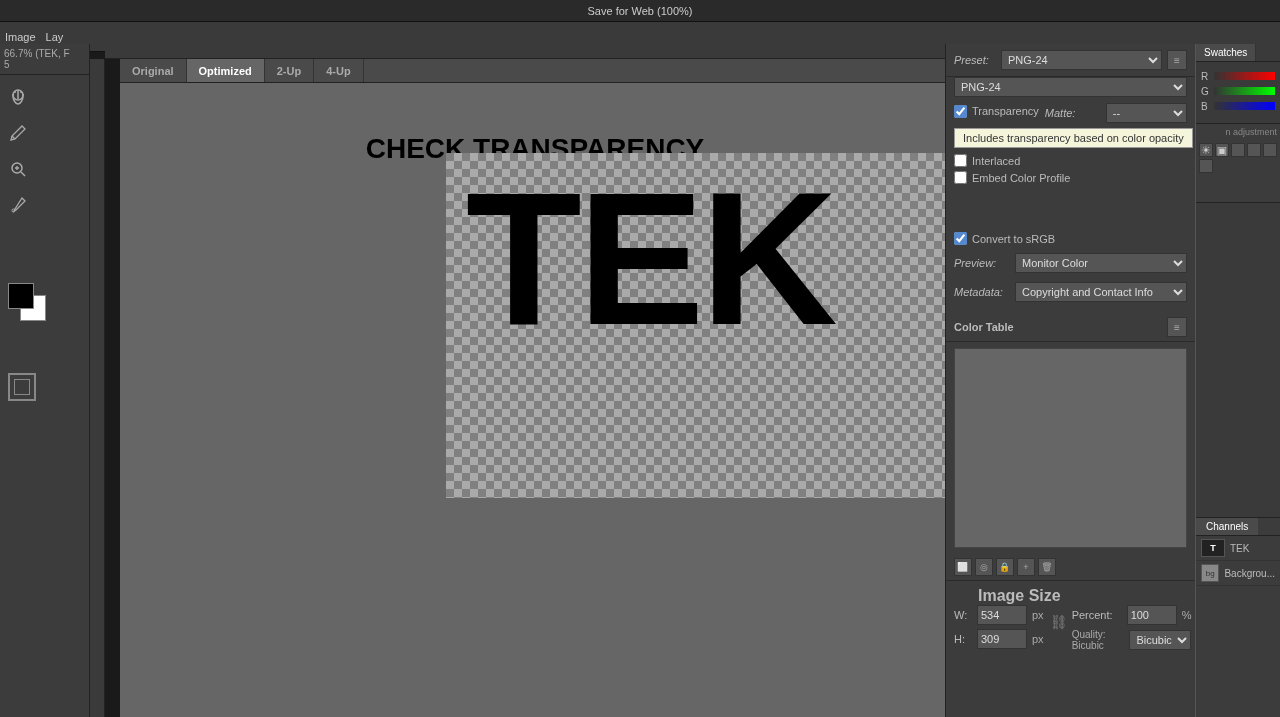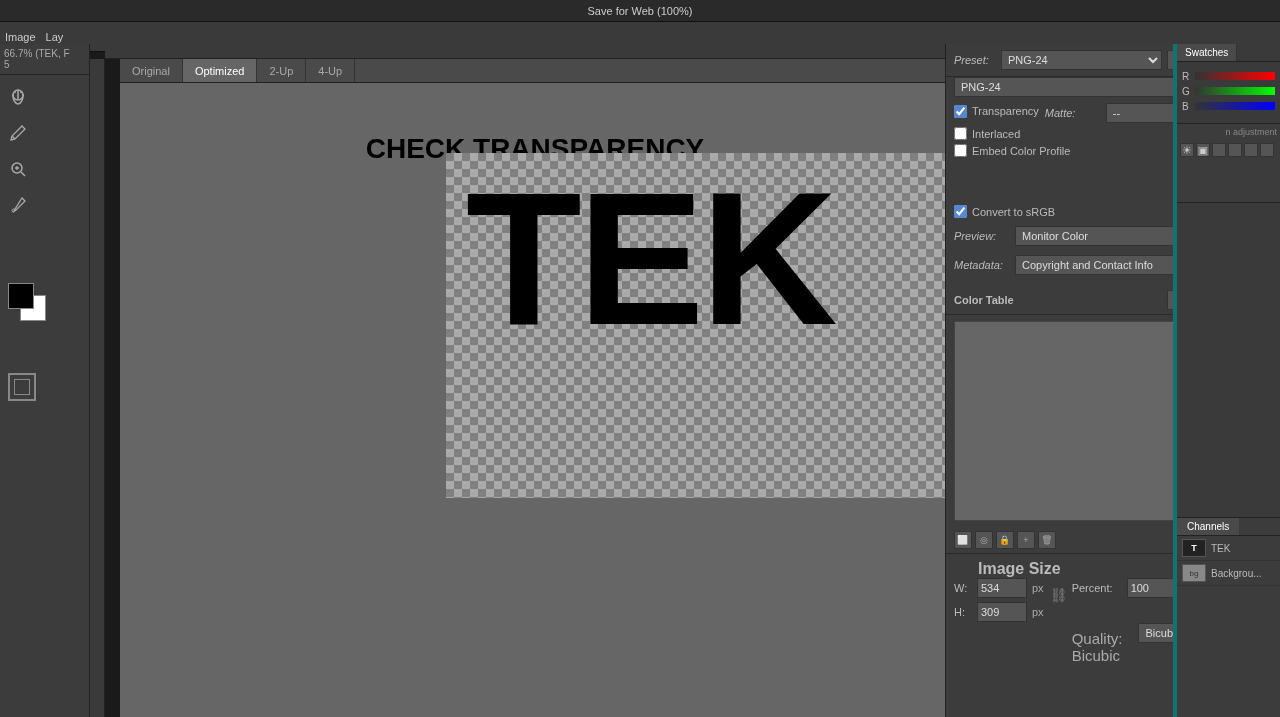--- a/index.html
+++ b/index.html
@@ -126,20 +126,21 @@
       border-bottom: 1px solid #222;
     }
     .tab {
       padding: 0 12px;
       display: flex;
       align-items: center;
       color: #aaa;
       font-size: 11px;
       cursor: pointer;
       border-right: 1px solid #333;
+      font-weight: bold;
     }
     .tab.active {
       background: #666;
       color: #fff;
     }
 
     
     .image-container {
       position: absolute;
       top: 40px;
@@ -495,20 +496,23 @@
         <input type="checkbox" checked="" id="transp" style="">
         <label for="transp" class="check-label">Transparency</label>
       </div>
       <span class="label" style="margin-left:auto;">Matte:</span>
       <select class="select-box" style="width:50px;">
         <option>--</option>
       </select>
     </div>
 
     
+    <div style="position:relative; background:#f5f5dc; border:1px solid #999; color:#333; padding:3px 8px; font-size:11px; margin: 2px 0; white-space:nowrap; display:inline-block;">
+      <span>Includes transparency based on color opacity</span>
+    </div>
 
     
     <div class="check-row" style="margin-top:4px;">
       <input type="checkbox" id="interl" style="">
       <label for="interl" class="check-label">Interlaced</label>
     </div>
 
     
     <div class="check-row">
       <input type="checkbox" id="embedc" style="">
@@ -569,31 +573,31 @@
       </div>
 
       <div class="link-icon" style="color:#888; margin-top:2px;">⛓</div>
       <div>
         <div class="size-row">
           <span class="size-label" style="width:50px; color:#bbb;">Percent:</span>
           <input class="size-input" type="text" value="100" style="">
           <span class="size-unit">%</span>
         </div>
         <div class="size-row">
-          <span style="font-size:15px; color:#aaa;margin-top:28px;">Quality: Bicubic</span>
+          <span style="font-size:10px; color:#aaa;">Quality: Bicubic</span>
           <select class="select-box" style="width:70px; margin-left:3px;">
             <option>Bicubic</option>
           </select>
         </div>
       </div>
     </div>
   </div>
 </div>
 
-<div style="position:absolute; top:44px; right:0; width:107px; bottom:0; background:#3a3a3a; border-left:4px solid #0f766e; overflow:hidden;">
+<div style="position:absolute; top:44px; right:0; width:85px; bottom:0; background:#3a3a3a; border-left:1px solid #0f766e; overflow:hidden;">
 
   <div class="panel-tabs-right">
     <div class="panel-tab active">Swatches</div>
   </div>
 
   <div class="rgb-bar">
     <div class="rgb-row">
       <span class="rgb-label">R</span>
       <div class="rgb-gradient" style="background: linear-gradient(to right, #333, #f00);"></div>
     </div>

